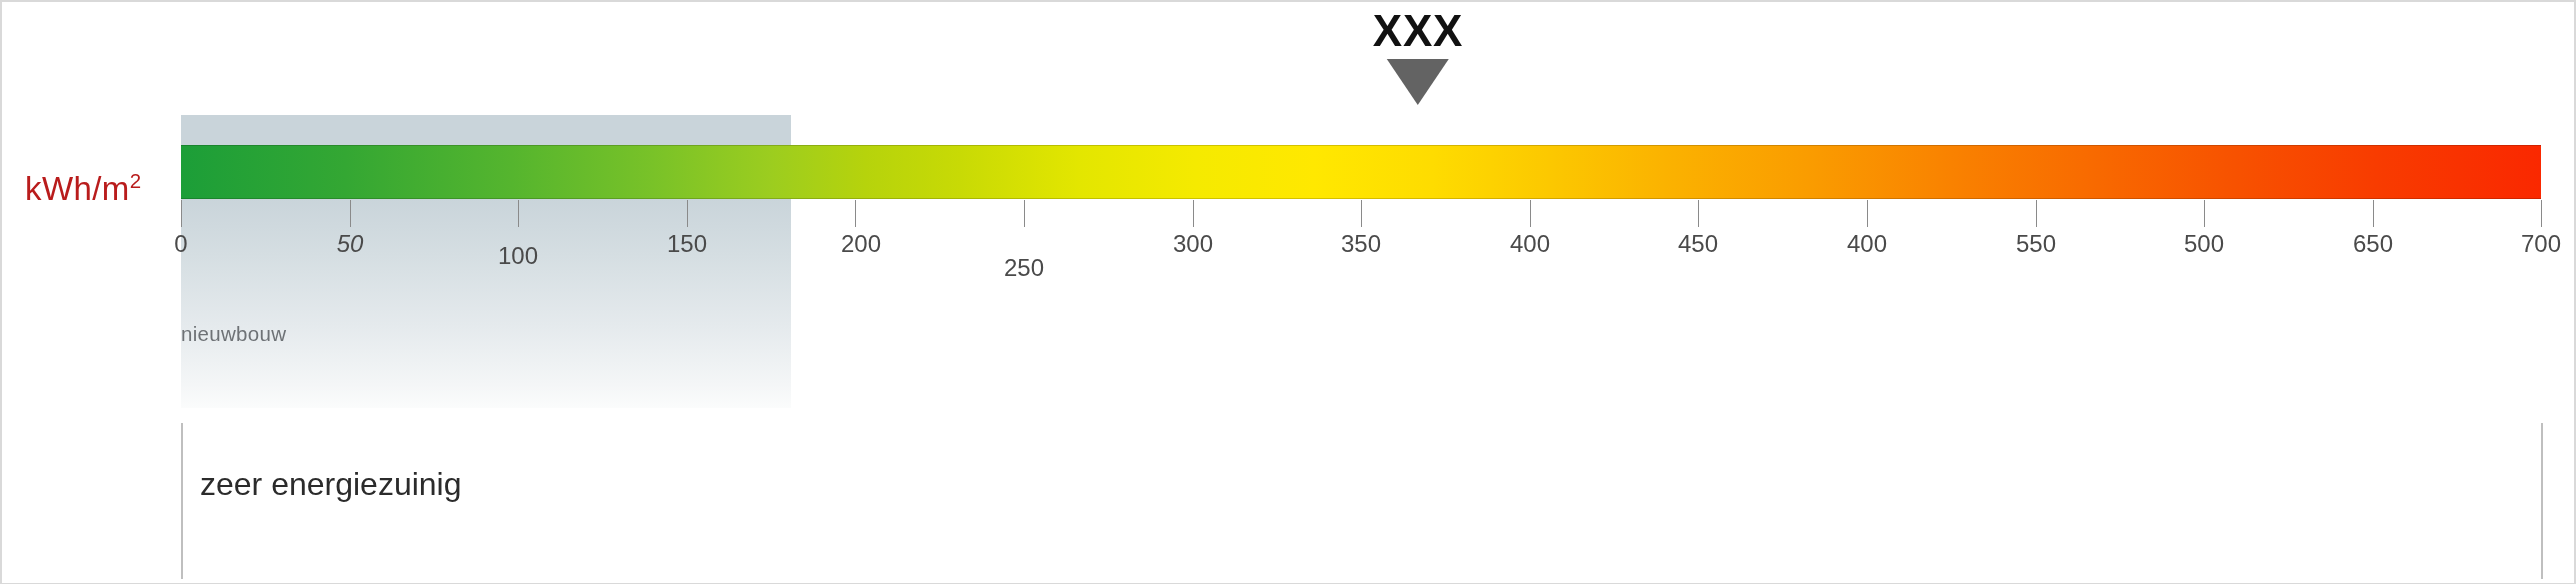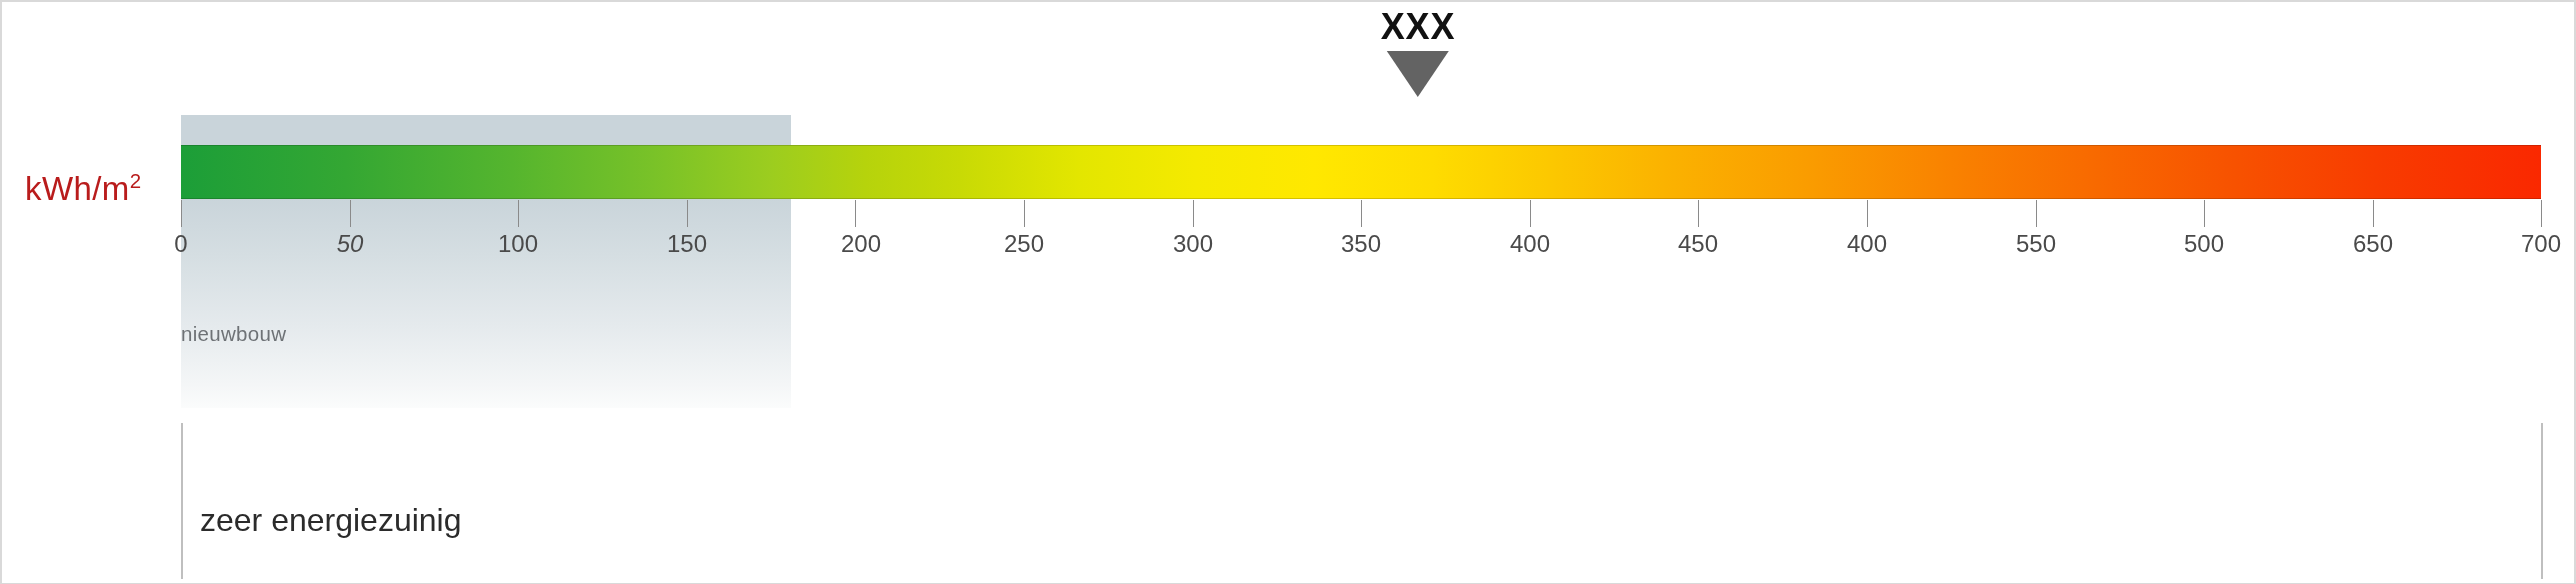--- a/index.html
+++ b/index.html
@@ -119,21 +119,21 @@
   }
 
   
   .marker {
     position: absolute;
     top: 6.6px;
     transform: translateX(-50%);
     text-align: center;
   }
   .marker-text {
-    font-size: 36px;
+    font-size: 44px;
     font-weight: bold;
     color: #111111;
     letter-spacing: 0.8px;
     line-height: 1;
     white-space: nowrap;
   }
   .marker-arrow {
     margin: 6.6px auto 0;
     width: 0;
     height: 0;
@@ -157,47 +157,47 @@
   .endcap {
     position: absolute;
     top: 461px;
     font-size: 32px;
     color: #2b2b2b;
     line-height: 1.33;
     white-space: nowrap;
   }
   .endcap.left  { left: 198px;  text-align: left; }
   .endcap.right { right: 198px; text-align: right; }
-  .endcap div { display: block; margin-top: 36px; }
+  .endcap div { display: block; }
 </style>
 </head>
 <body>
 
 <div id="label-root">
 
   <div class="unit-label"><span>kWh/m</span><sup>2</sup></div>
 
   <div class="newbuild-band"></div>
   <div class="newbuild-caption">nieuwbouw</div>
 
   <div class="gradient-bar"></div>
 
   <div class="axis" id="axis">
       <div class="tick" style="left: 0px;"></div>
       <div class="tick-label" style="left: 0px;">0</div>
       <div class="tick" style="left: 169px;"></div>
       <div class="tick-label" style="left: 169px; font-style: italic;">50</div>
       <div class="tick" style="left: 337px;"></div>
-      <div class="tick-label" style="left: 337px;">100</div>
+      <div class="tick-label" style="left: 337px; margin-top: 12px;">100</div>
       <div class="tick" style="left: 506px;"></div>
       <div class="tick-label" style="left: 506px;">150</div>
       <div class="tick" style="left: 674px;"></div>
       <div class="tick-label" style="left: 680px;">200</div>
       <div class="tick" style="left: 843px;"></div>
-      <div class="tick-label" style="left: 843px;">250</div>
+      <div class="tick-label" style="left: 843px; margin-top: 24px;">250</div>
       <div class="tick" style="left: 1012px;"></div>
       <div class="tick-label" style="left: 1012px;">300</div>
       <div class="tick" style="left: 1180px;"></div>
       <div class="tick-label" style="left: 1180px;">350</div>
       <div class="tick" style="left: 1349px;"></div>
       <div class="tick-label" style="left: 1349px;">400</div>
       <div class="tick" style="left: 1517px;"></div>
       <div class="tick-label" style="left: 1517px;">450</div>
       <div class="tick" style="left: 1686px;"></div>
       <div class="tick-label" style="left: 1686px;">400</div>

